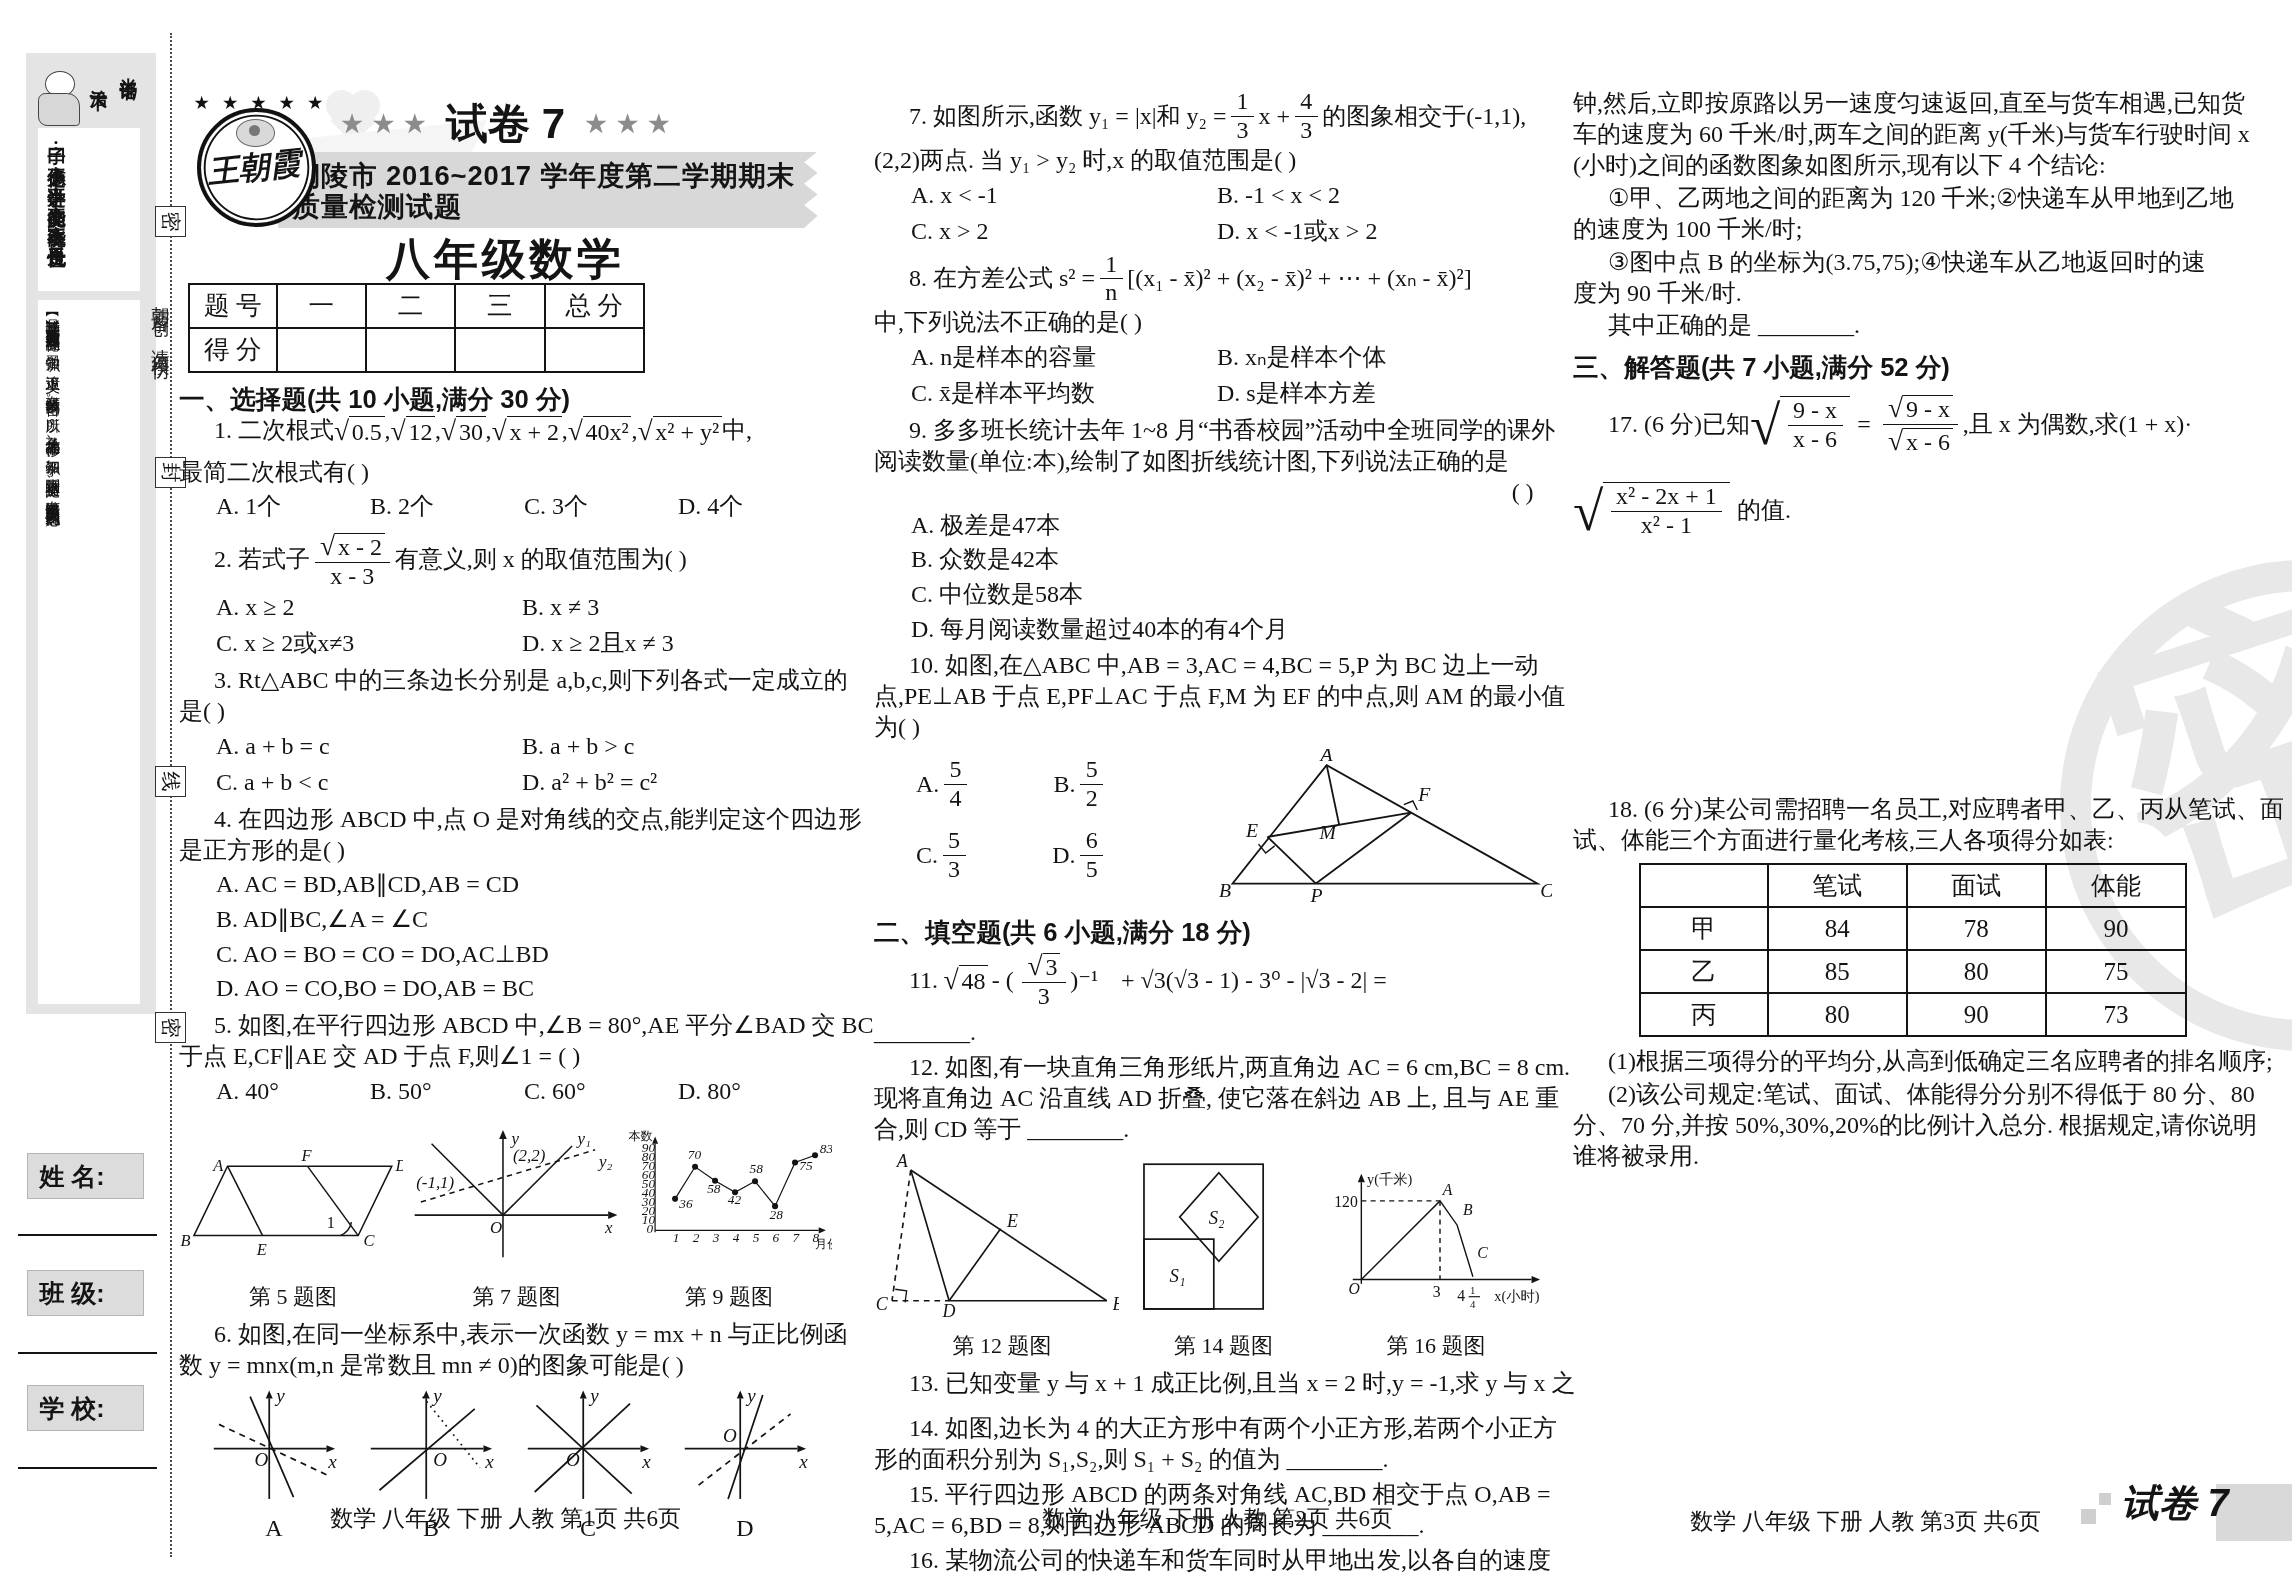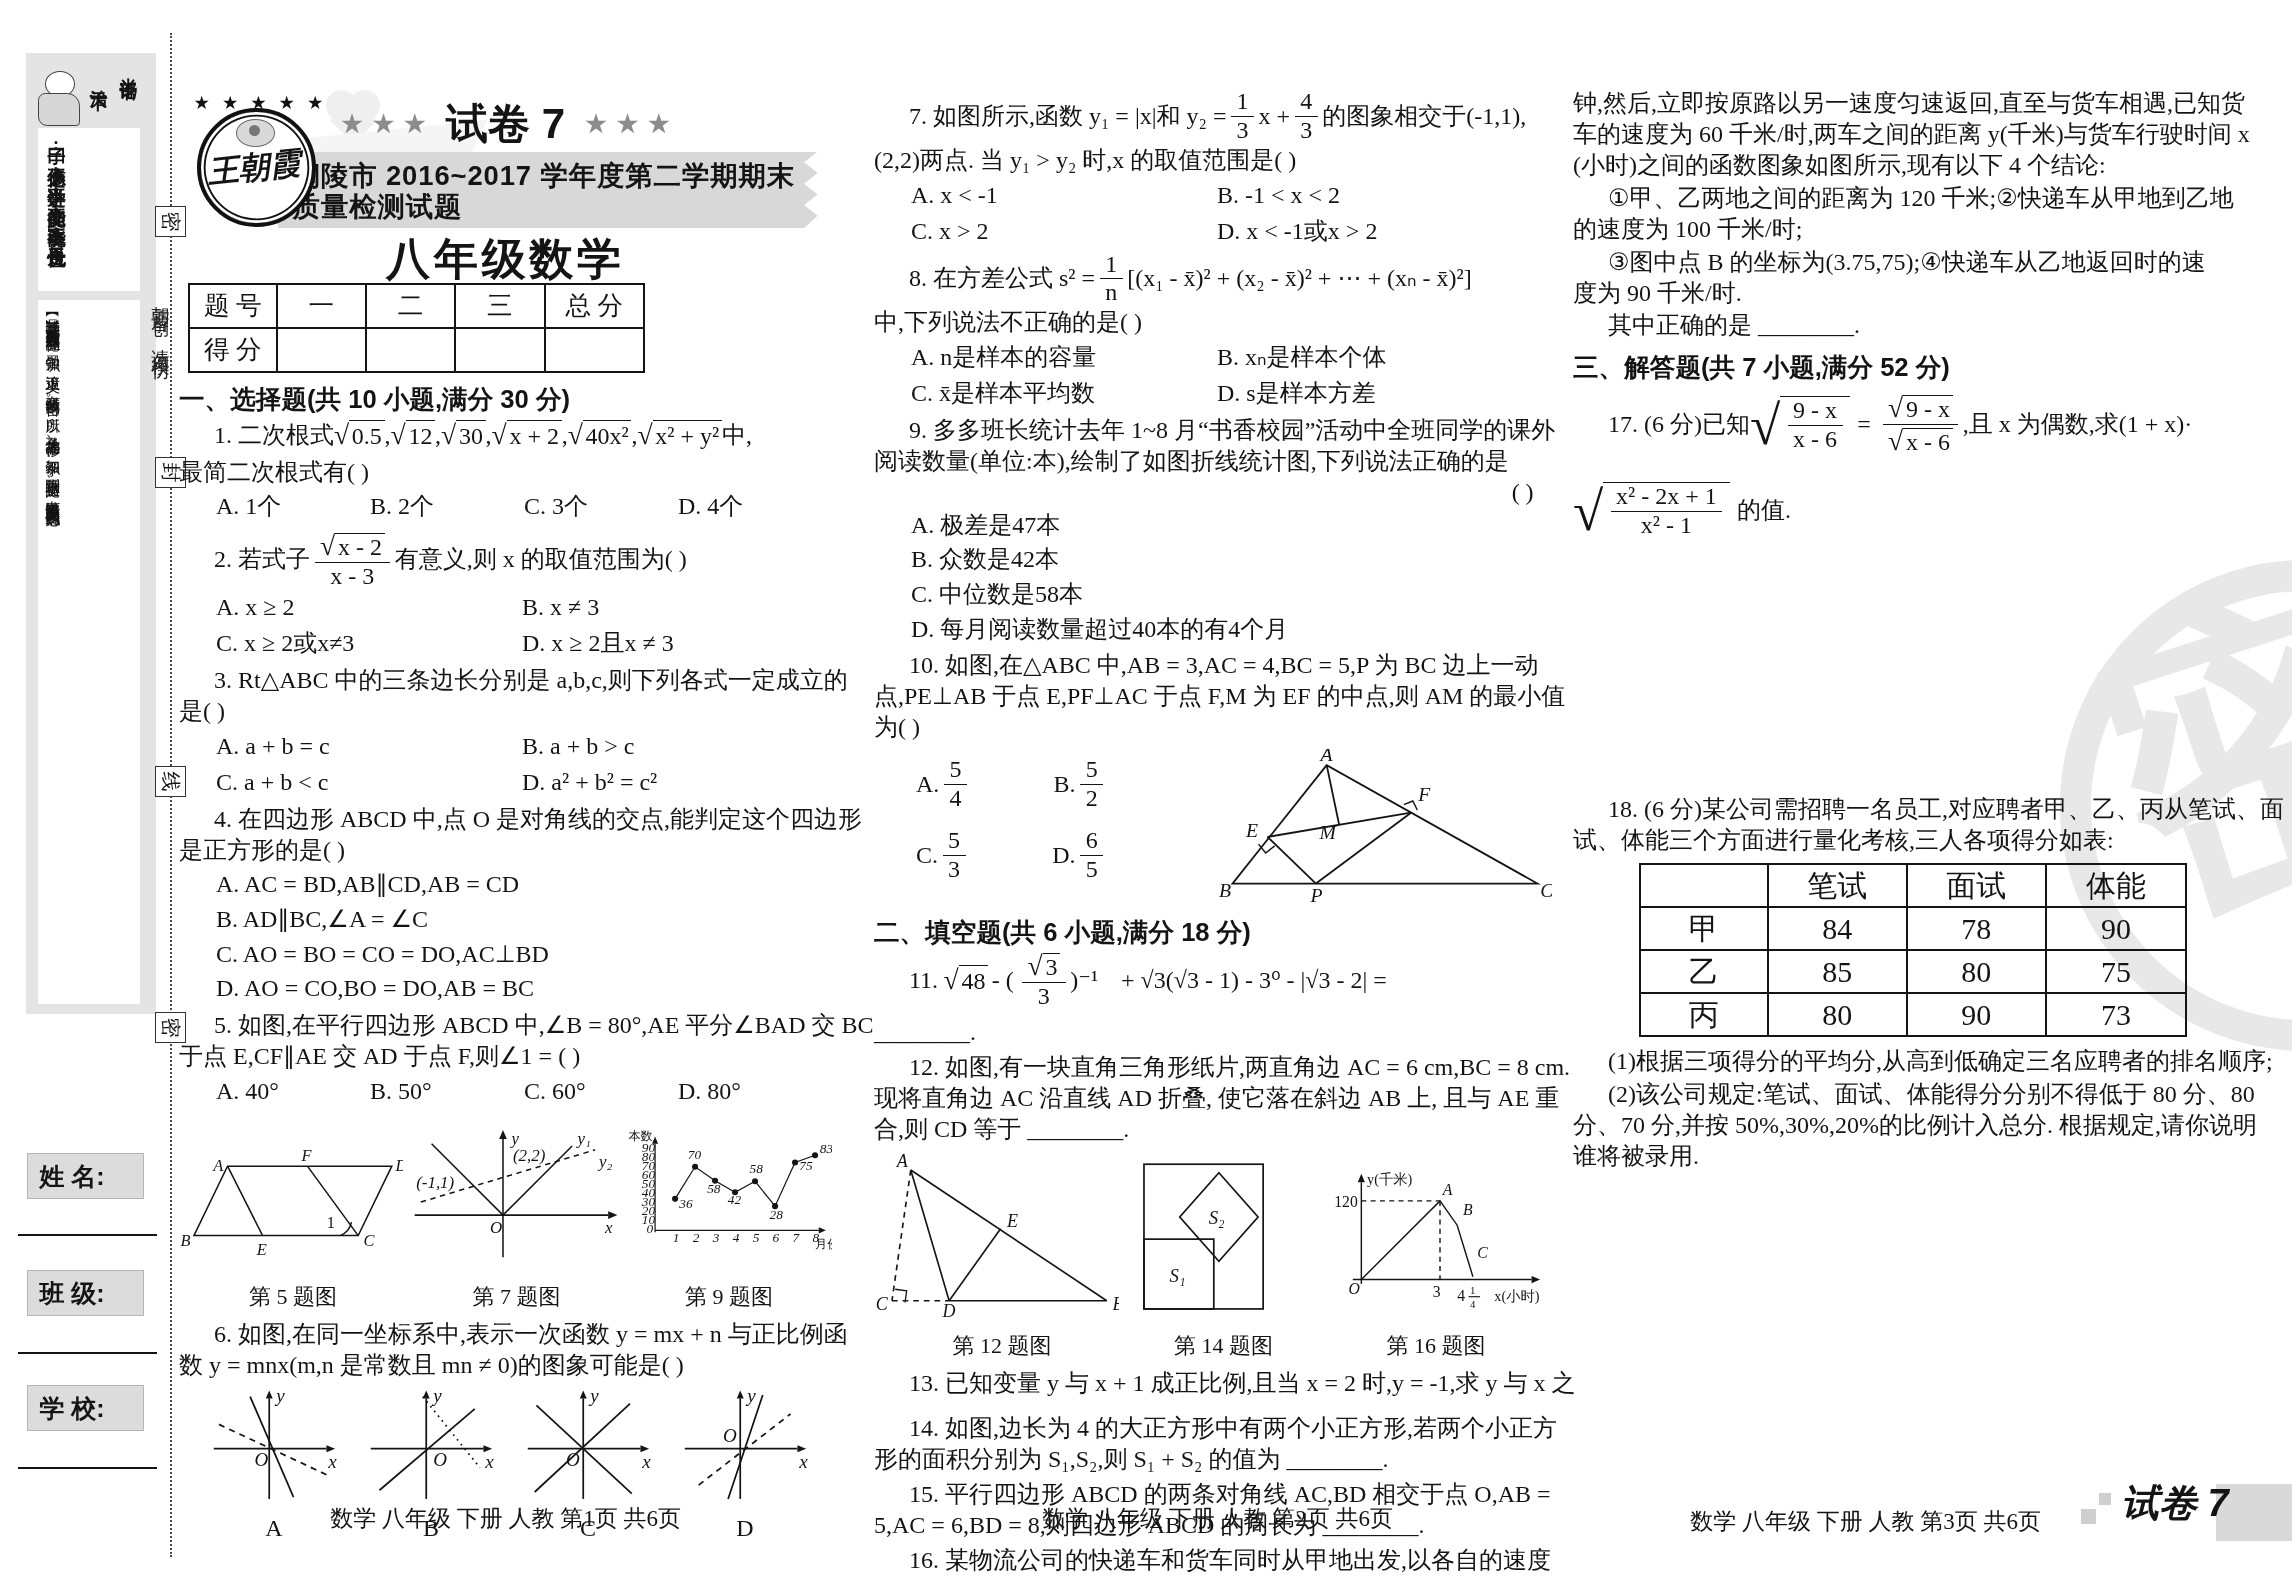--- a/index.html
+++ b/index.html
@@ -23,21 +23,21 @@
   .sq.big:before{font-size:2.3em;vertical-align:middle}
   .figcap{text-align:center;font-size:22px;margin-top:1.8px}
   svg text{font-family:"Liberation Serif",serif;font-size:22px;fill:#141414;font-style:italic}
   svg text.cjk{font-style:normal;font-size:21px}
   svg .st{stroke:#141414;stroke-width:2;fill:none}
   svg .dash{stroke-dasharray:7 6}
   svg .dot{stroke-dasharray:2 5}
   table.score{border-collapse:collapse;margin:9.1px 0 0 9.1px}
   table.score td{border:2.3px solid #141414;text-align:center;font-size:25.6px;height:40px}
   table.t18{border-collapse:collapse;margin:7.3px 0 0 66px}
-  table.t18 td{border:2.3px solid #141414;text-align:center;font-size:30px;height:39px}
+  table.t18 td{border:2.3px solid #141414;text-align:center;font-size:25px;height:39px}
   .sec{font-size:25.6px;margin-top:11px}
   .vt{writing-mode:vertical-rl;text-orientation:upright}
   .blank-ln{letter-spacing:0}
 </style>
 </head>
 <body>
 
 <div class="abs" style="left:25.6px;top:53px;width:130px;height:961px;background:#e4e4e4"></div>
 
 <div class="abs" style="left:29px;top:60px;width:122px;height:84px">
@@ -126,21 +126,21 @@
       <td></td>
       <td></td>
       <td></td>
       <td></td>
     </tr>
   </tbody>
     </table>
 
   <div class="sec hei">一、选择题(共 10 小题,满分 30 分)</div>
 
-  <div class="ln ind" style="display:flex;align-items:center;min-height:42px">
+  <div class="ln ind" style="display:flex;min-height:42px">
     <span>1. 二次根式</span>
     <span class="sq"><u>0.5</u></span>
       <span>,</span>
     <span class="sq"><u>12</u></span>
       <span>,</span>
     <span class="sq"><u>30</u></span>
       <span>,</span>
     <span class="sq"><u>x + 2</u></span>
       <span>,</span>
     <span class="sq"><u>40x²</u></span>

